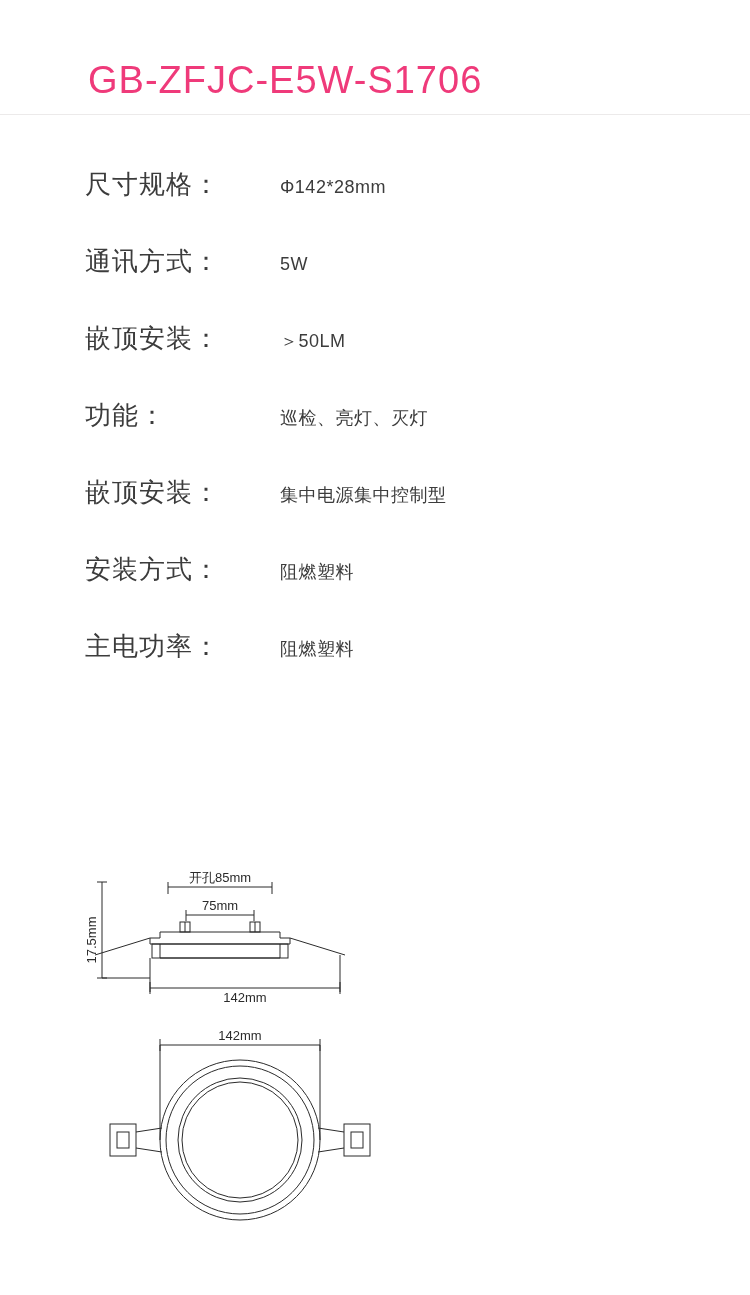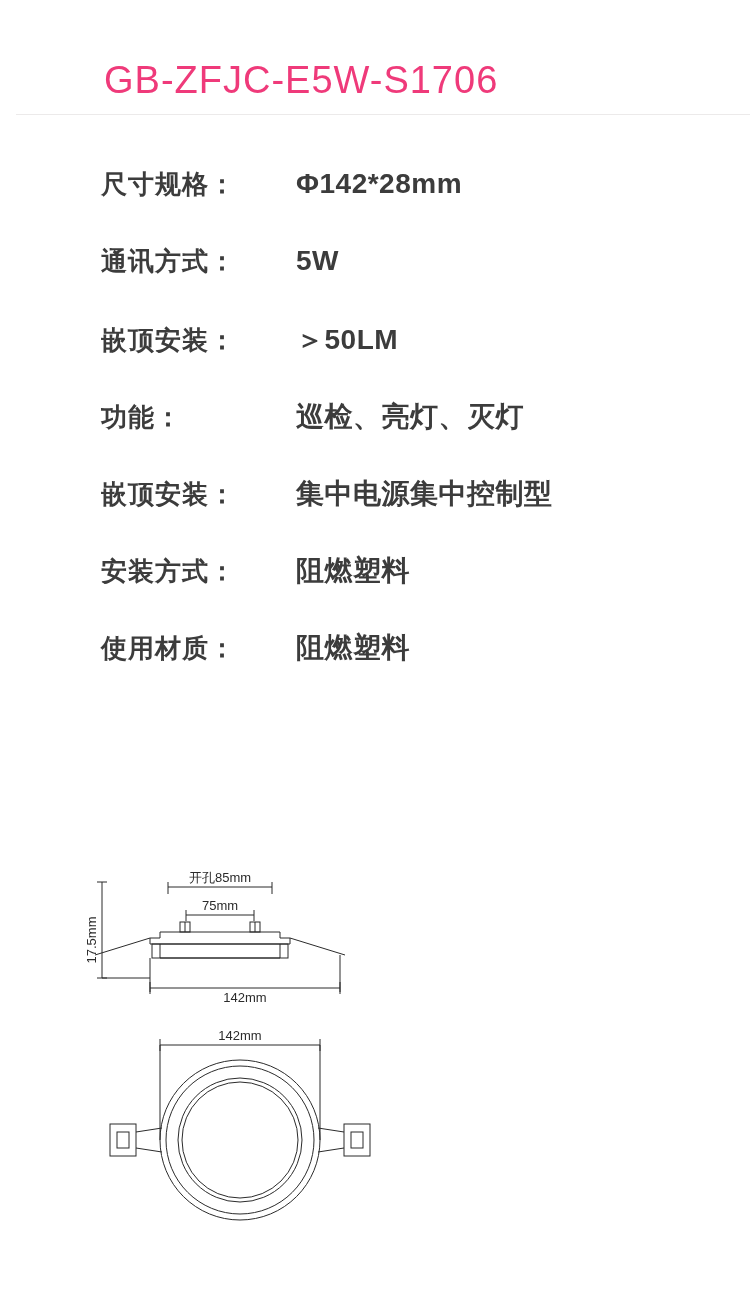--- a/index.html
+++ b/index.html
@@ -12,21 +12,20 @@
     background: #ffffff;
     font-family: "Liberation Sans", sans-serif;
     color: #333333;
     overflow: hidden;
   }
   .page {
     position: relative;
     width: 750px;
     height: 1161px;
     box-sizing: border-box;
-    padding-left: 16px;
   }
   
   .title-block {
     padding: 60px 0 0 88px;
     height: 95px;
     box-sizing: border-box;
   }
   .product-title {
     font-size: 38px;
     letter-spacing: 1px;
@@ -42,32 +41,31 @@
     width: 750px;
   }
   
   .spec-table {
     padding: 52px 0 0 85px;
   }
   .spec-row {
     display: flex;
     align-items: baseline;
     height: 77px;
-    font-weight: bold;
   }
   .spec-label {
     width: 195px;
     flex: 0 0 195px;
     font-size: 26px;
     color: #3c3c3c;
     letter-spacing: 1px;
     white-space: nowrap;
   }
   .spec-value {
-    font-size: 28px;
+    font-size: 18px;
     color: #3c3c3c;
     letter-spacing: 0.5px;
     white-space: nowrap;
     text-align: center;
   }
   
   .drawings {
     position: absolute;
     left: 0;
     top: 860px;
@@ -127,21 +125,21 @@
       <div class="spec-label">嵌顶安装：</div>
       <div class="spec-value">集中电源集中控制型</div>
     </div>
 
     <div class="spec-row">
       <div class="spec-label">安装方式：</div>
       <div class="spec-value">阻燃塑料</div>
     </div>
 
     <div class="spec-row">
-      <div class="spec-label">使用材质：</div>
+      <div class="spec-label">主电功率：</div>
       <div class="spec-value">阻燃塑料</div>
     </div>
 
   </div>
 
   <div class="drawings">
 
     <div class="drawing-side">
       <svg width="750" height="160" viewBox="0 0 750 160">
         <g stroke="#2b2b2b" fill="none" stroke-width="1">

